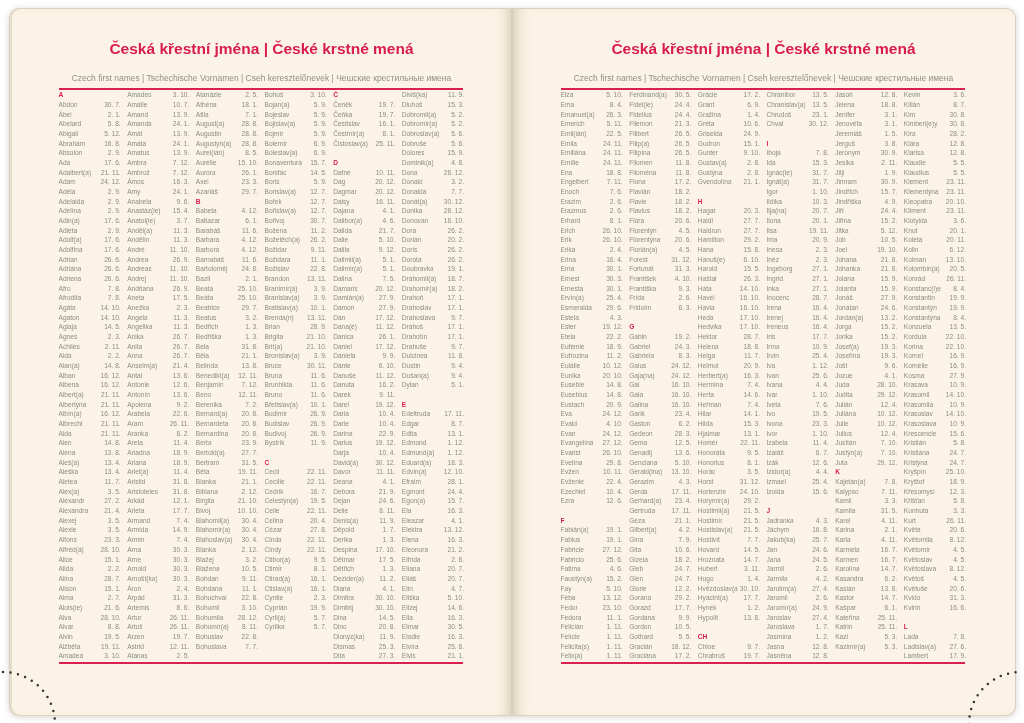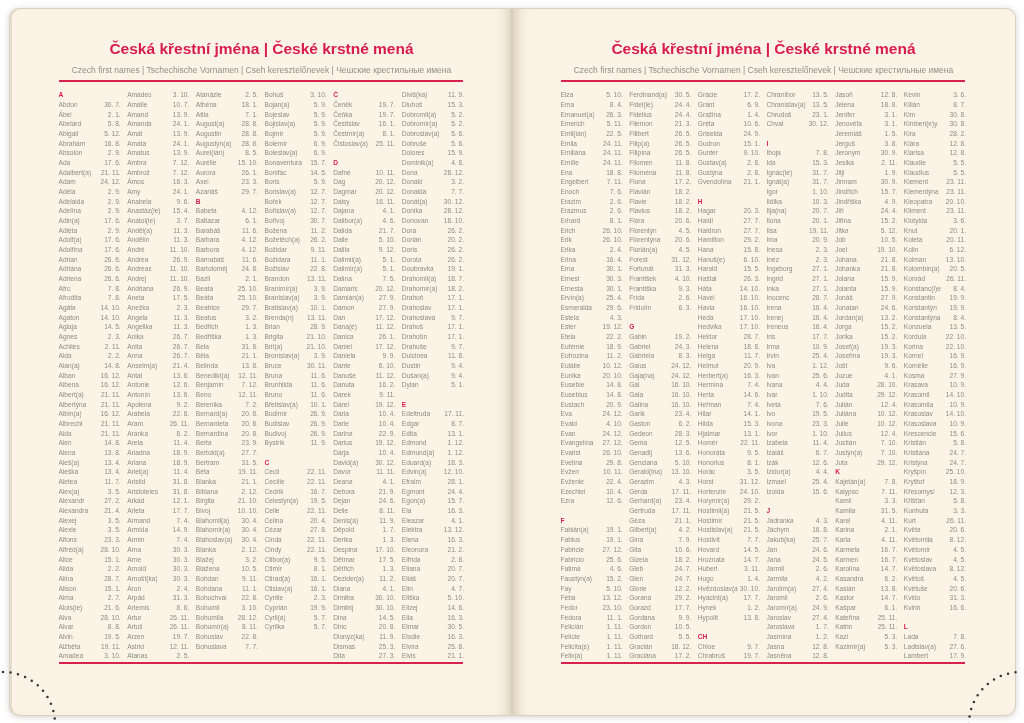--- a/index.html
+++ b/index.html
@@ -23,21 +23,21 @@
   }
   .page.right{
     left:503px;border-radius:0 10px 10px 0;border-left:none;
     box-shadow:inset 14px 0 16px -12px rgba(140,120,80,.45);
   }
   .gutter{position:absolute;left:502px;top:0;width:2px;height:100%;background:#d6cdba;}
   .page-head{padding-top:31px;text-align:center;}
   .title{
     margin:0;font-size:15.5px;line-height:17px;font-weight:bold;color:#d91c4e;
   }
-  .subtitle{margin-top:8px;font-size:8.5px;line-height:10px;color:#8f8e87;}
+  .subtitle{margin-top:16px;font-size:8.5px;line-height:10px;color:#8f8e87;}
   .rule{background:#d9214e;height:1.7px;}
   .rule.top{margin:5px 50px 0 49px;}
   .rule.bottom{position:absolute;left:49px;right:50px;bottom:51px;}
   .cols-outer{position:absolute;left:0;top:80px;width:100%;height:577px;overflow:hidden;}
   .cols{
     width:1008px;display:flex;gap:13px;padding:2px 100px 0 97px;box-sizing:border-box;
     transform:scale(.5);transform-origin:0 0;
     font-size:13.2px;line-height:19.35px;color:#8c8b83;
   }
   .col{flex:1;min-width:0;}

